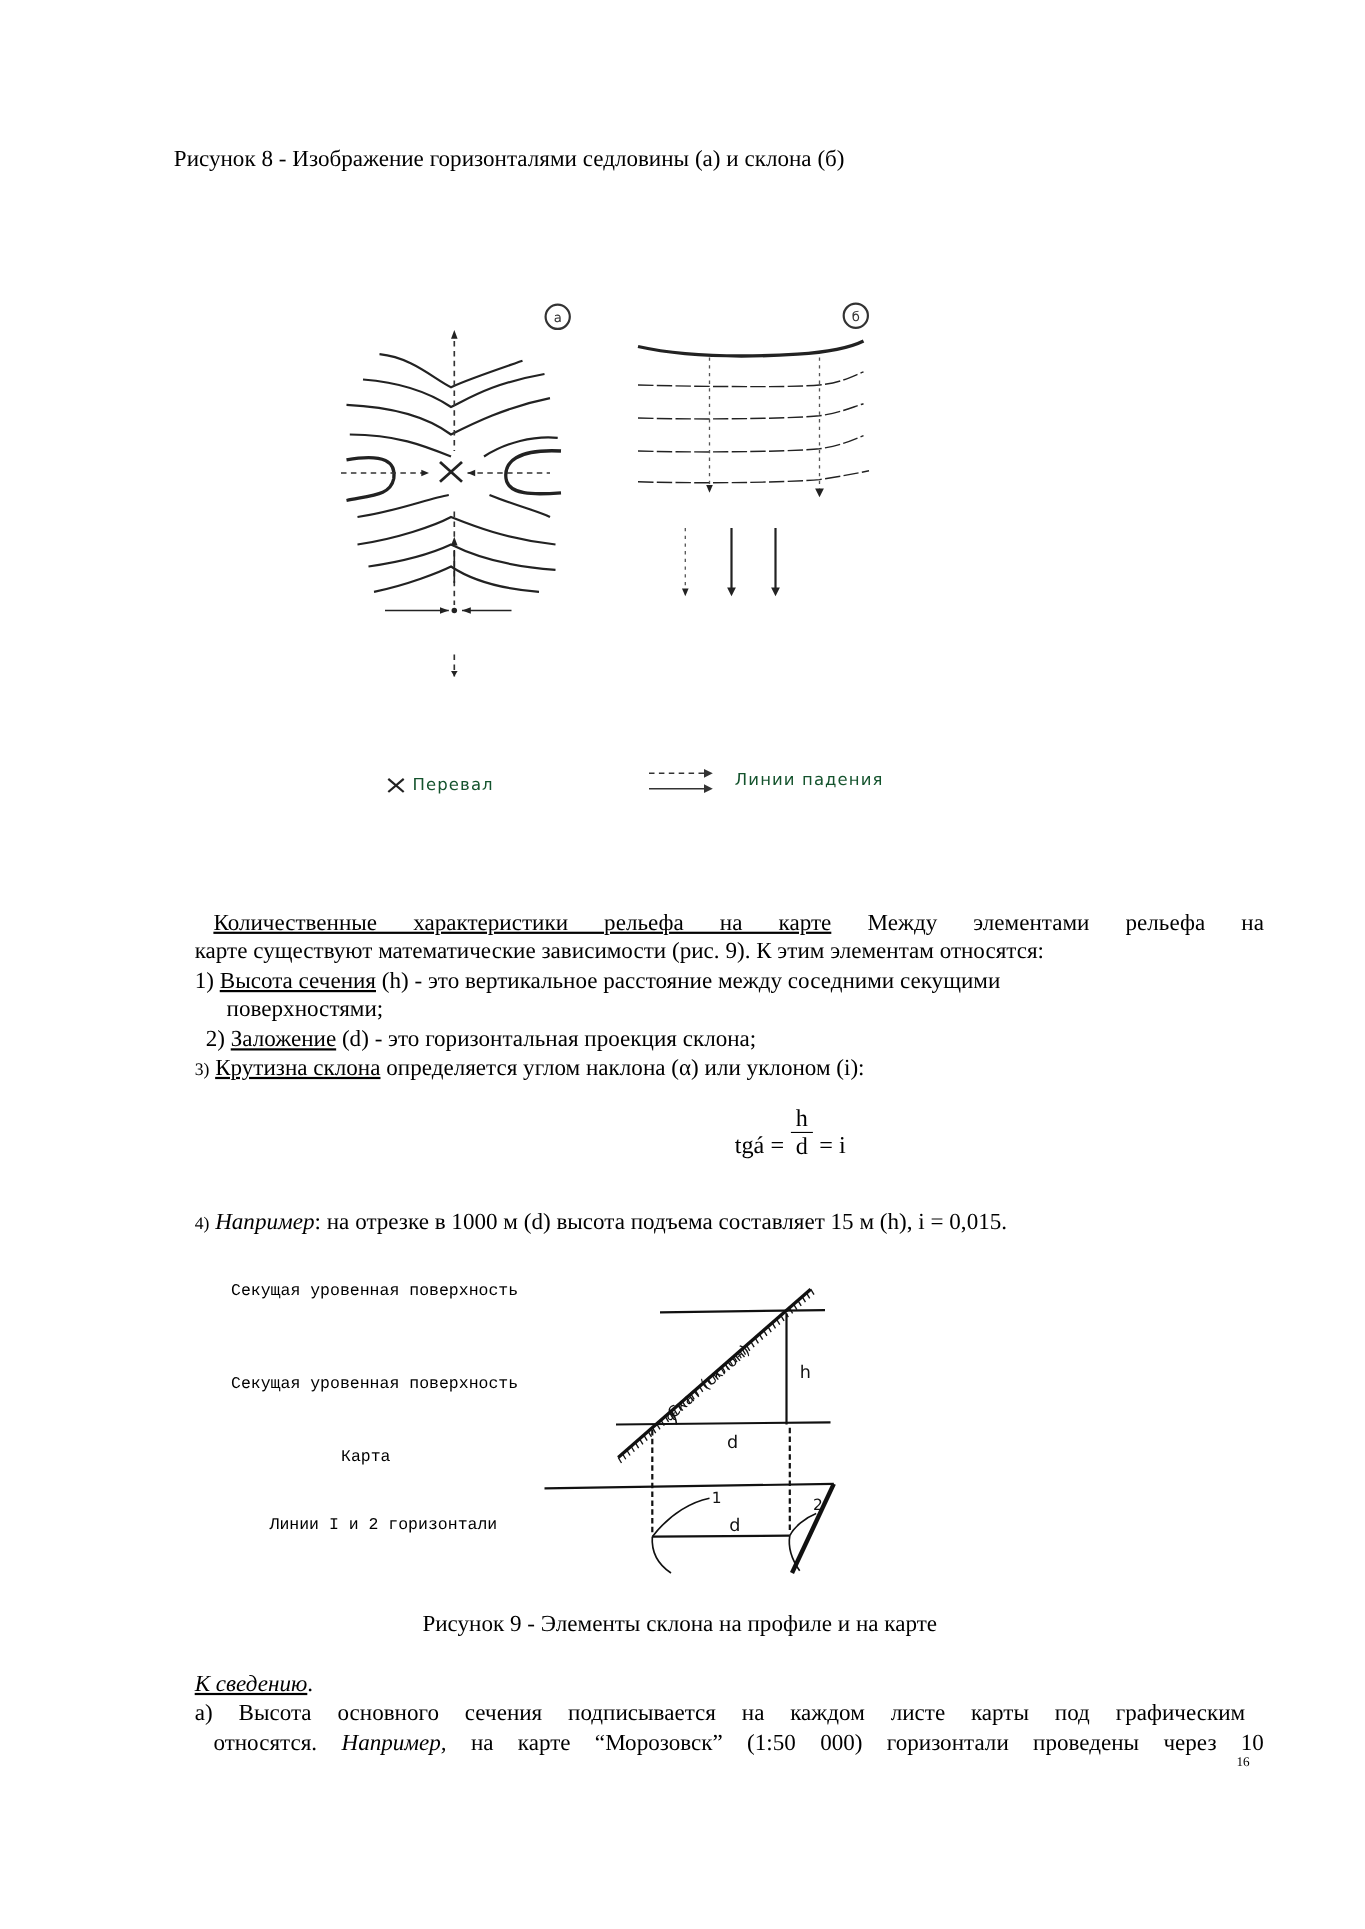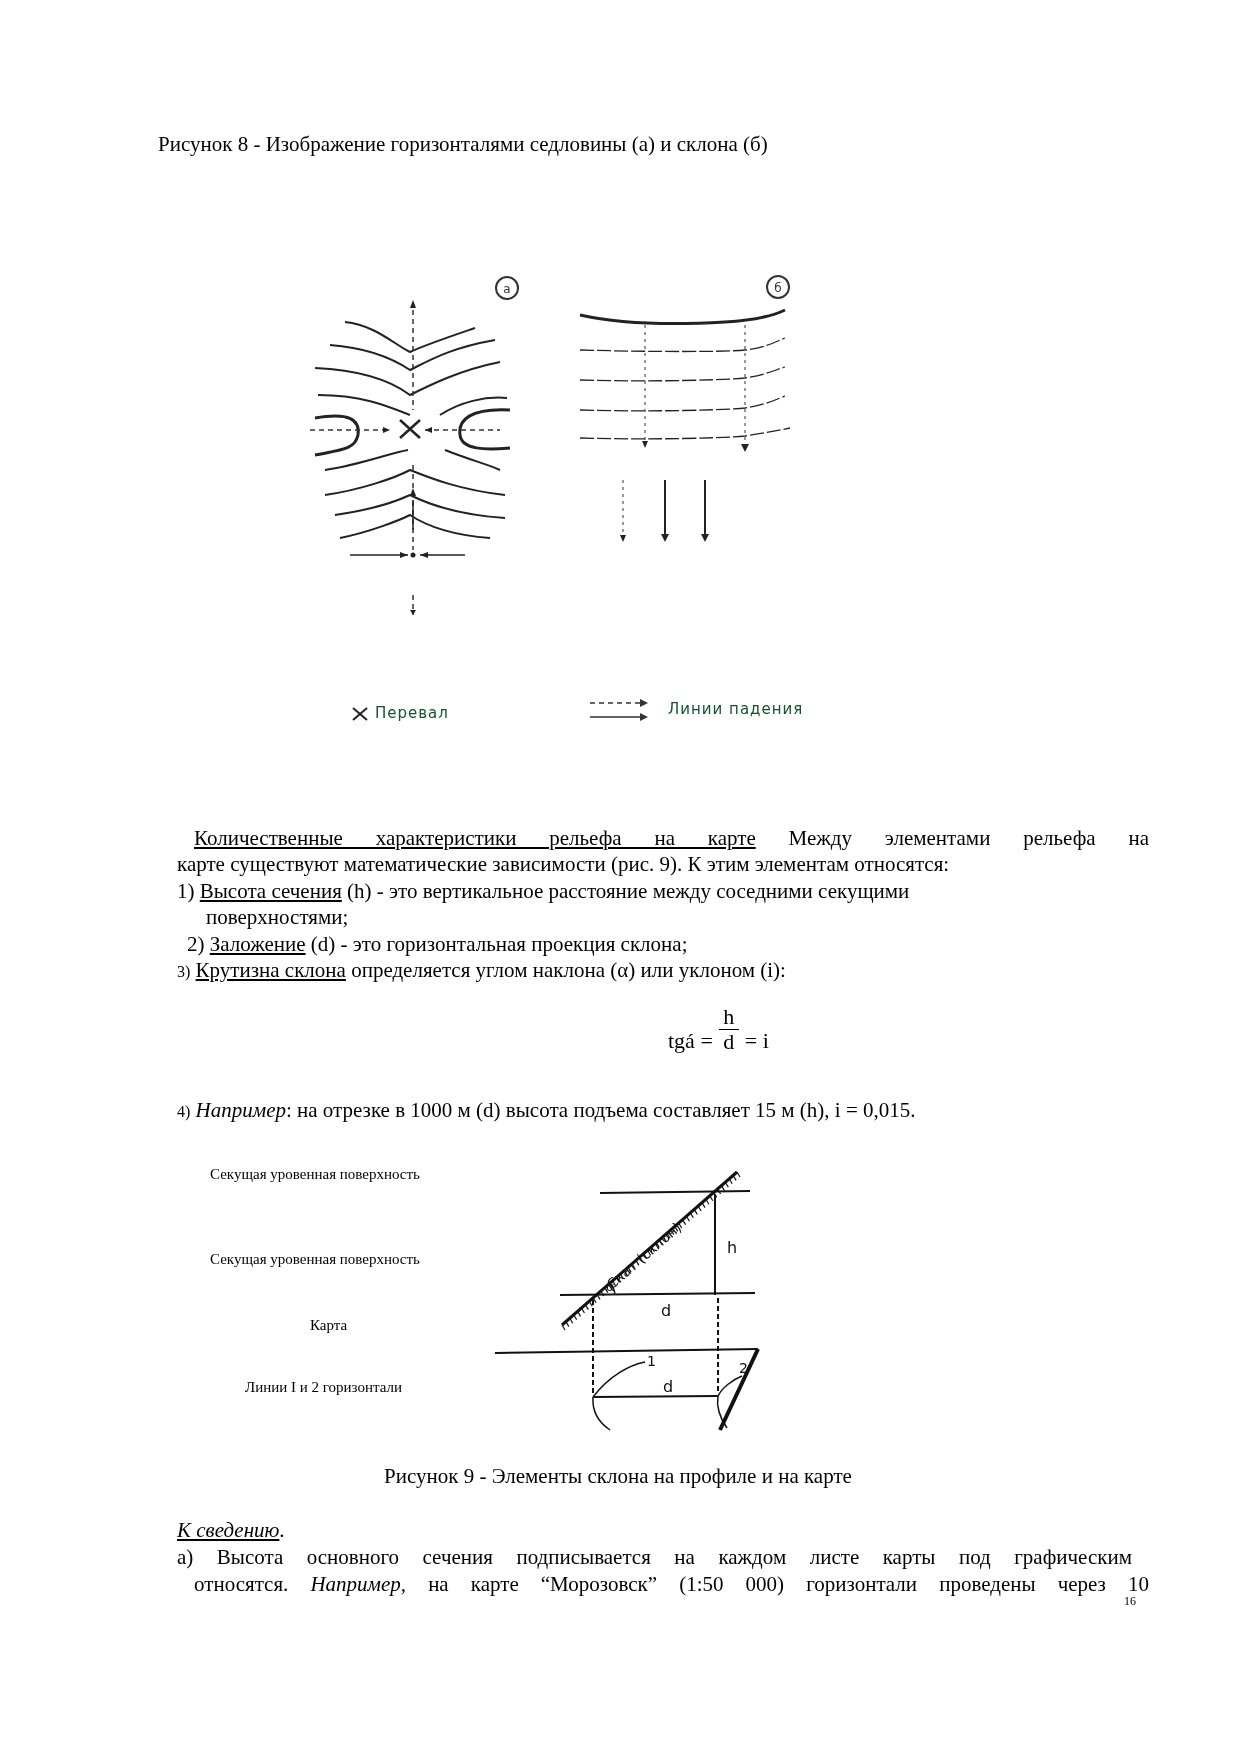--- a/index.html
+++ b/index.html
@@ -2,21 +2,21 @@
 <html><head>
 <meta charset="utf-8">
 <style>
   html, body { margin: 0; padding: 0; background: #ffffff; }
   body { width: 1241px; height: 1754px; position: relative; overflow: hidden;
          font-family: "Liberation Serif", serif; color: #000; }
   .abs { position: absolute; }
   .txt { font-size: 21px; line-height: 24px; white-space: nowrap; }
   .u { text-decoration: underline; }
   .i { font-style: italic; }
-  .small { font-size: 15px; line-height: 18px; white-space: nowrap; }
+  .small { font-size: 15px; line-height: 18px; white-space: nowrap; font-family: Liberation Mono, monospace; }
   .num { font-size: 16px; }
   .justify { text-align: justify; text-align-last: justify; width: 955px; margin-left: 17px; }
   svg { position: absolute; overflow: visible; }
   .legend { font-family: "DejaVu Sans", sans-serif; font-size: 15px; color: #14532d; letter-spacing: 1px; }
   .fig-lbl { font-family: "DejaVu Sans", sans-serif; }
 </style>
 </head>
 <body>
 
 <div class="abs txt" style="left:158px; top:132px;">Рисунок 8 - Изображение горизонталями седловины (а) и склона (б)</div>

